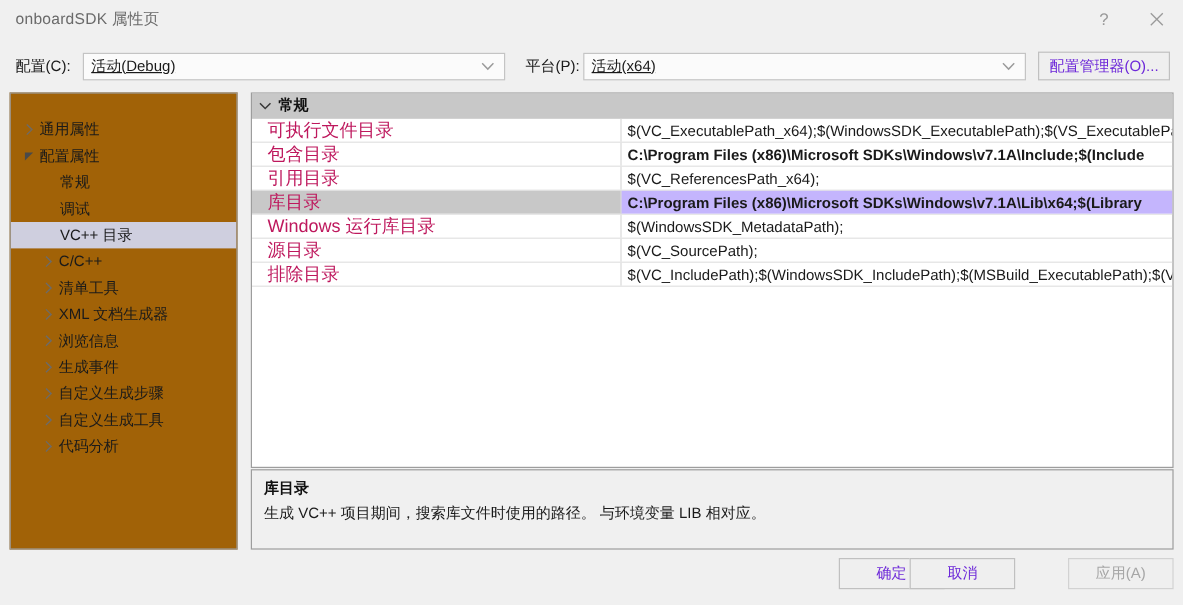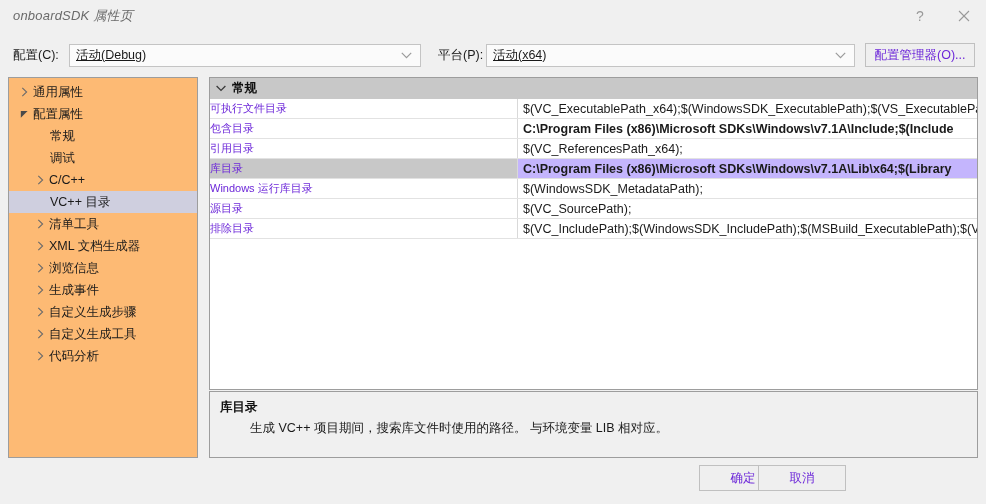--- a/index.html
+++ b/index.html
@@ -23,21 +23,20 @@
     background: #f0f0f0;
     display: flex;
     align-items: center;
     position: relative;
   }
   .title-text {
     margin-left: 13px;
     font-size: 13px;
     color: #6a6a6a;
     letter-spacing: 0.2px;
-    font-style: italic;
   }
   .title-buttons {
     position: absolute;
     right: 0;
     top: 0;
     height: 32px;
     display: flex;
   }
   .title-btn {
     width: 44px;
@@ -109,25 +108,25 @@
   }
   .btn.disabled { color: #a6a6a6; background: #efefef; border-color: #d2d2d2; }
 
   
   .tree-panel {
     position: absolute;
     left: 8px;
     top: 77px;
     width: 190px;
     height: 381px;
-    background: #fdba74;
+    background: #a16207;
     border: 1px solid #9d9d9d;
     box-sizing: border-box;
     overflow: hidden;
-    padding-top: 3px;
+    padding-top: 19px;
   }
   .tree-item {
     height: 22px;
     display: flex;
     align-items: center;
     font-size: 12.5px;
     color: #1a1a1a;
     cursor: default;
     white-space: nowrap;
   }
@@ -180,24 +179,25 @@
     height: 19px;
     align-items: stretch;
     cursor: default;
     border-bottom: 1px solid #e2e2e2;
   }
   .grid-row.selected .cell-name { background: #c8c8c8; }
   .grid-row.selected .cell-val  { background: #c4b5fd; }
   .cell-name {
     width: 308px;
     flex: none;
-    display: flex;
-    align-items: center;
-    font-size: 11px;
-    color: #6d28d9;
+    padding-left: 13px;
+    display: flex;
+    align-items: center;
+    font-size: 15px;
+    color: #be185d;
     box-sizing: border-box;
     border-right: 1px solid #d9d9d9;
     white-space: nowrap;
     overflow: hidden;
   }
   .cell-val {
     flex: 1;
     padding-left: 5px;
     display: flex;
     align-items: center;
@@ -224,21 +224,20 @@
   .desc-title {
     font-weight: bold;
     font-size: 12.5px;
     color: #111;
     margin-bottom: 4px;
   }
   .desc-body {
     font-size: 12.5px;
     color: #1a1a1a;
     line-height: 16px;
-    margin-left: 30px;
   }
 
   
   .footer {
     position: absolute;
     left: 0;
     top: 465px;
     width: 986px;
     height: 34px;
   }
@@ -306,30 +305,30 @@
           </svg>
         </span>
         <span>配置属性</span>
       </div>
       <div class="tree-item lvl1">
         <span class="tree-label">常规</span>
       </div>
       <div class="tree-item lvl1">
         <span class="tree-label">调试</span>
       </div>
-      <div class="tree-item lvl1">
-        <span class="tree-arrow">
-          <svg width="7" height="10" viewBox="0 0 7 10">
-            <polyline points="1.3,0.8 5.6,5 1.3,9.2" fill="none" stroke="#6b6b6b" stroke-width="1.1"></polyline>
-          </svg>
-        </span>
-        <span>C/C++</span>
-      </div>
       <div class="tree-item lvl1 selected">
         <span class="tree-label">VC++ 目录</span>
+      </div>
+      <div class="tree-item lvl1">
+        <span class="tree-arrow">
+          <svg width="7" height="10" viewBox="0 0 7 10">
+            <polyline points="1.3,0.8 5.6,5 1.3,9.2" fill="none" stroke="#6b6b6b" stroke-width="1.1"></polyline>
+          </svg>
+        </span>
+        <span>C/C++</span>
       </div>
       <div class="tree-item lvl1">
         <span class="tree-arrow">
           <svg width="7" height="10" viewBox="0 0 7 10">
             <polyline points="1.3,0.8 5.6,5 1.3,9.2" fill="none" stroke="#6b6b6b" stroke-width="1.1"></polyline>
           </svg>
         </span>
         <span>清单工具</span>
       </div>
       <div class="tree-item lvl1">
@@ -425,13 +424,14 @@
 </div>
 
 <div class="desc-panel">
   <div class="desc-title">库目录</div>
   <div class="desc-body">生成 VC++ 项目期间，搜索库文件时使用的路径。 与环境变量 LIB 相对应。</div>
 </div>
 
 <div class="footer">
   <div class="btn" style="left:699px;">确定</div>
   <div class="btn" style="left:758px;">取消</div>
+  <div class="btn disabled" style="left:890px;">应用(A)</div>
 </div>
 
 </body></html>

